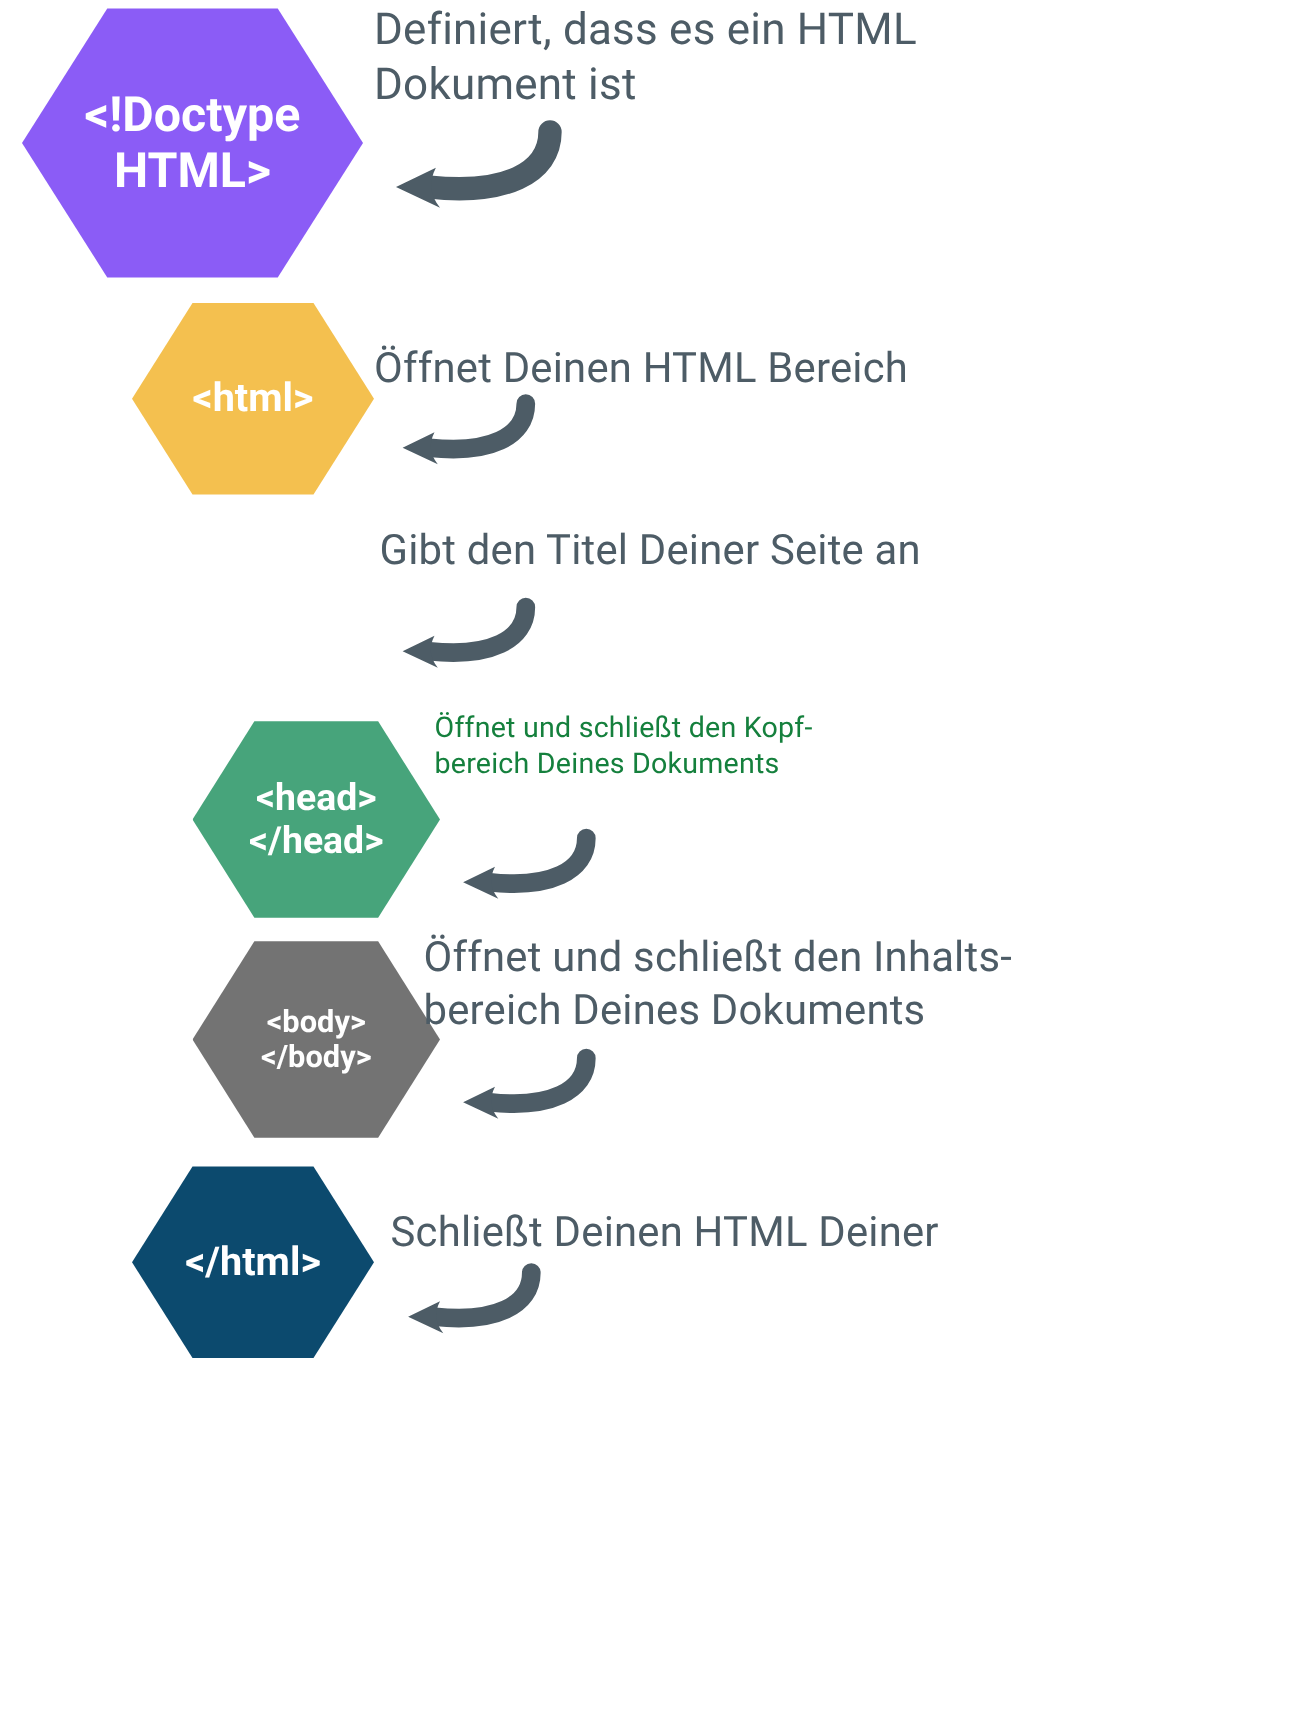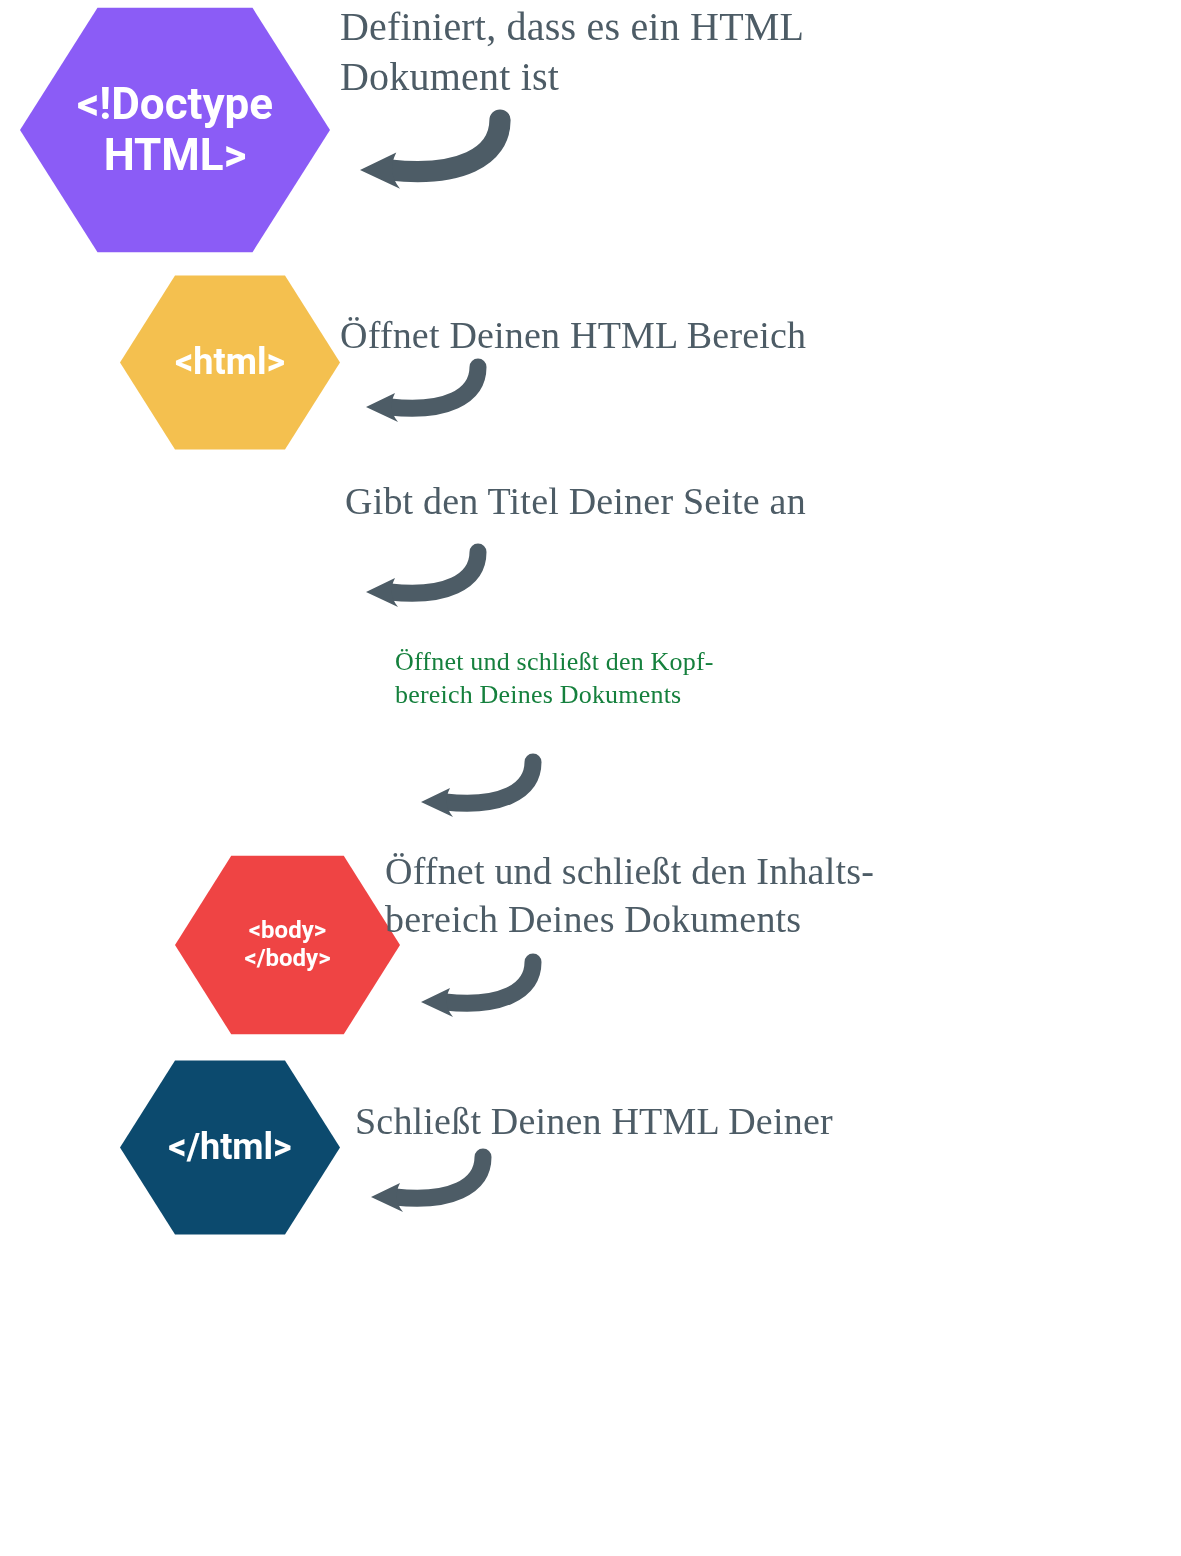--- a/index.html
+++ b/index.html
@@ -23,21 +23,20 @@
     font-weight: 700;
     clip-path: polygon(25% 3%, 75% 3%, 100% 50%, 75% 97%, 25% 97%, 0% 50%);
     line-height: 1.15;
   }
   .desc {
     position: absolute;
     color: #4d5c66;
     font-weight: 400;
     line-height: 1.25;
     letter-spacing: 0.2px;
-    font-family: Liberation Serif, serif;
   }
   .arrow {
     position: absolute;
   }
   .arrow svg {
     display: block;
   }
 </style>
 </head>
 <body>
@@ -67,29 +66,32 @@
     </div>
 
   <div class="desc" style="left: 345px; top: 478px; width: 800px; font-size: 38px; color: rgb(77, 92, 102);">Gibt den Titel Deiner Seite an</div>
   <div class="arrow" style="left: 350px; top: 540px;">
   <svg width="140" height="75" viewBox="0 0 140 75">
     <path d="M128 12 C128 42, 95 58, 40 52" fill="none" stroke="#4d5c66" stroke-width="17" stroke-linecap="round"></path>
     <path d="M45 38 L16 52 L48 67 C40 57, 40 48, 45 38 Z" fill="#4d5c66"></path>
   </svg>
     </div>
 
+  <div class="hex" style="left: 175px; top: 650px; width: 225px; height: 190px; font-size: 34px; background: rgb(71, 164, 123);">
+    <span>&lt;head&gt;<br>&lt;/head&gt;</span>
+  </div>
   <div class="desc" style="left: 395px; top: 646px; width: 780px; font-size: 26px; color: #15803d;">Öffnet und schließt den Kopf-<br>bereich Deines Dokuments</div>
   <div class="arrow" style="left: 405px; top: 750px;">
   <svg width="140" height="75" viewBox="0 0 140 75">
     <path d="M128 12 C128 42, 95 58, 40 52" fill="none" stroke="#4d5c66" stroke-width="17" stroke-linecap="round"></path>
     <path d="M45 38 L16 52 L48 67 C40 57, 40 48, 45 38 Z" fill="#4d5c66"></path>
   </svg>
     </div>
 
-  <div class="hex" style="left: 175px; top: 850px; width: 225px; height: 190px; font-size: 24px; background: #ef4444;">
+  <div class="hex" style="left: 175px; top: 850px; width: 225px; height: 190px; font-size: 28px; background: #737373;">
     <span>&lt;body&gt;<br>&lt;/body&gt;</span>
   </div>
   <div class="desc" style="left: 385px; top: 848px; width: 790px; font-size: 38px; color: rgb(77, 92, 102);">Öffnet und schließt den Inhalts-<br>bereich Deines Dokuments</div>
   <div class="arrow" style="left: 405px; top: 950px;">
   <svg width="140" height="75" viewBox="0 0 140 75">
     <path d="M128 12 C128 42, 95 58, 40 52" fill="none" stroke="#4d5c66" stroke-width="17" stroke-linecap="round"></path>
     <path d="M45 38 L16 52 L48 67 C40 57, 40 48, 45 38 Z" fill="#4d5c66"></path>
   </svg>
     </div>
 

